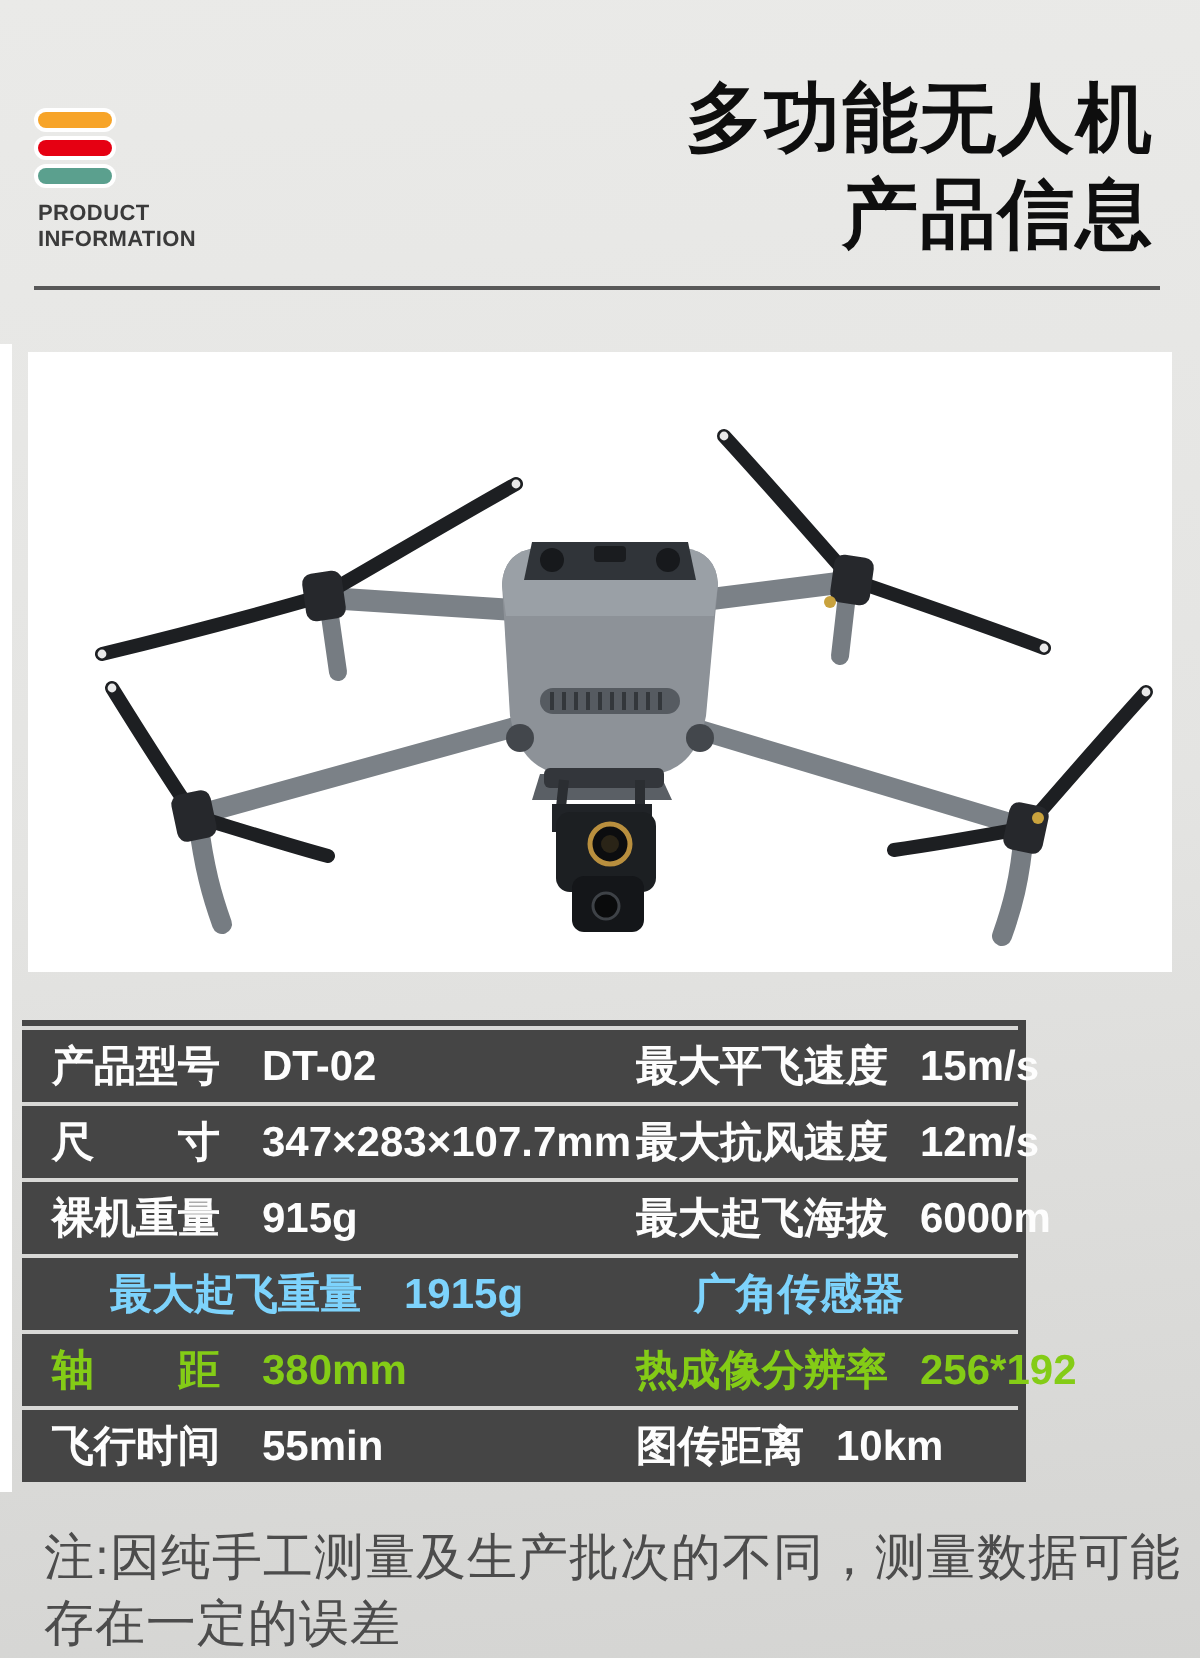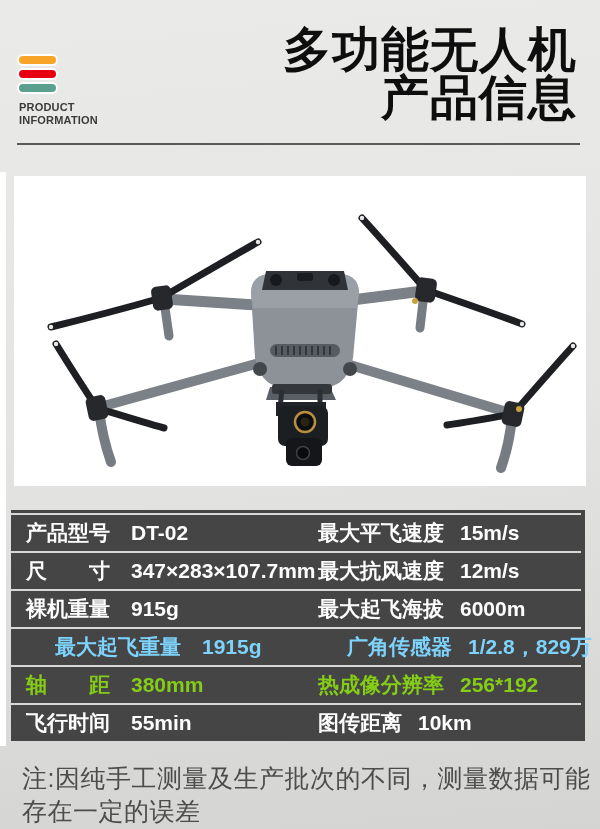--- a/index.html
+++ b/index.html
@@ -6,27 +6,27 @@
   .page{
     position:relative;width:600px;height:829px;overflow:hidden;
     background:linear-gradient(175deg,#eaeae8 0%,#e4e4e2 50%,#d4d4d2 100%);
     font-family:"Liberation Sans","DejaVu Sans",sans-serif;
   }
   .white-strip{position:absolute;left:0;top:172px;width:6px;height:574px;background:#ffffff;}
   
   .logo{position:absolute;left:19px;top:56px;}
   .logo-bar{width:37px;height:8px;border-radius:4px;margin-bottom:6px;box-shadow:0 0 0 2px #ffffff;}
   .logo-text{margin-top:9px;font-size:11px;font-weight:700;color:#3a3a3a;line-height:13px;letter-spacing:.2px;}
-  .title{position:absolute;top:26px;right:23px;text-align:right;
-         font-size:48px;font-weight:700;color:#0e0e0e;line-height:48px;letter-spacing:1px;}
+  .title{position:absolute;top:36px;right:23px;text-align:right;
+         font-size:38px;font-weight:700;color:#0e0e0e;line-height:48px;letter-spacing:1px;}
   .header-rule{position:absolute;left:17px;top:143px;width:563px;height:1.5px;background:#585858;}
   
   .photo{position:absolute;left:14px;top:176px;width:572px;height:310px;background:#ffffff;}
   
-  .spec-table{position:absolute;left:11px;top:510px;width:574px;padding-top:3px;}
+  .spec-table{position:absolute;left:11px;top:510px;width:502px;padding-top:3px;}
   .sep{height:2px;margin-right:4px;}
   .spec-row{height:36px;display:flex;align-items:center;padding-left:15px;
             font-size:21px;font-weight:600;}
   .cell{display:flex;align-items:baseline;white-space:nowrap;}
   .cell.left{flex:0 0 292px;}
   .cell.right{flex:1 1 auto;}
   .cell.left .lbl{display:inline-block;min-width:84px;text-align-last:justify;}
   .cell.left .val{margin-left:21px;}
   .cell.right .val{margin-left:16px;text-align:right;}
   
@@ -176,21 +176,20 @@
           </div>
         </div>
         <div class="sep" style="background: rgb(216, 216, 214);"></div>
         <div class="spec-row" style="color: #7dd3fc; padding-left: 44px;">
           <div class="cell left">
             <span class="lbl">最大起飞重量</span>
             <span class="val">1915g</span>
           </div>
           <div class="cell right">
             <span class="lbl">广角传感器</span>
-            <span class="val">1/2.8，829万</span>
           </div>
         </div>
         <div class="sep" style="background: rgb(216, 216, 214);"></div>
         <div class="spec-row" style="color: #84cc16;">
           <div class="cell left">
             <span class="lbl">轴距</span>
             <span class="val">380mm</span>
           </div>
           <div class="cell right">
             <span class="lbl">热成像分辨率</span>

